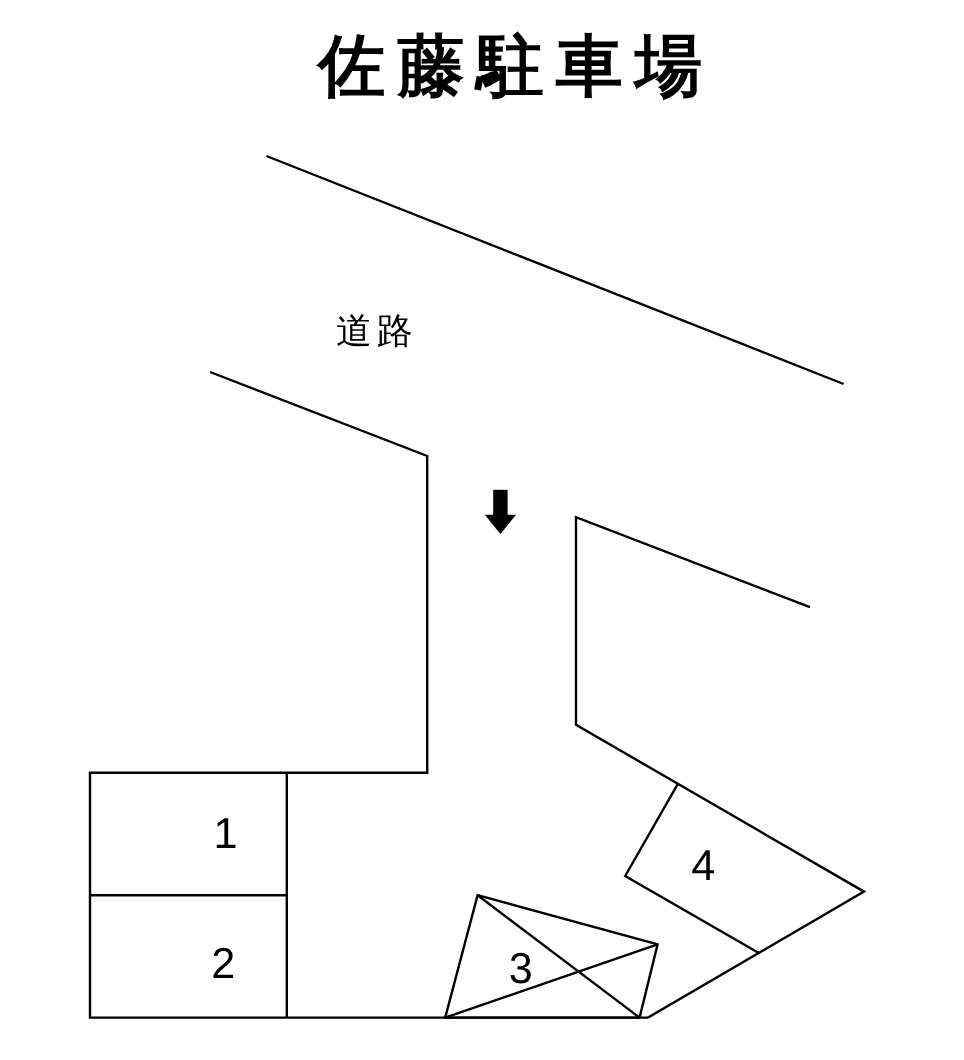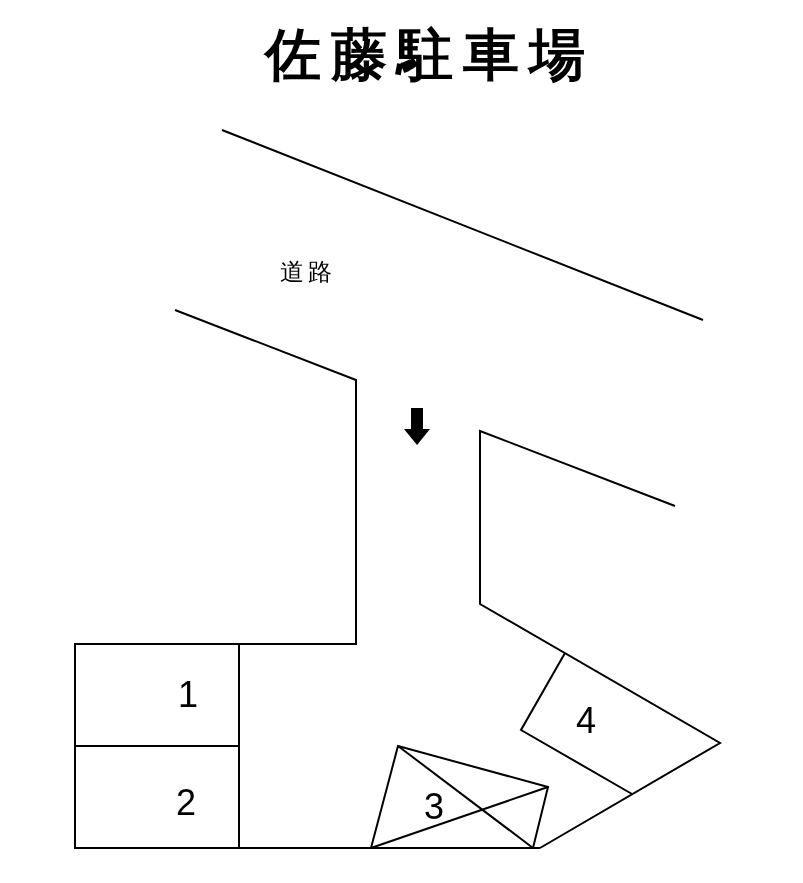--- a/index.html
+++ b/index.html
@@ -1,18 +1,18 @@
 <!DOCTYPE html>
 <html><head>
   <meta charset="utf-8">
   <style>
     html, body { margin: 0; padding: 0; background: #ffffff; }
     body { width: 803px; height: 883px; position: relative; overflow: hidden; font-family: "DejaVu Sans", sans-serif; }
     .title { position: absolute; left: 0; top: 18px; width: 860px; text-align: center; font-size: 56px; font-weight: bold; letter-spacing: 10px; color: #000; font-family: "DejaVu Sans", sans-serif; }
-    .road-label { position: absolute; left: 280px; top: 256px; font-size: 24px; color: #000; letter-spacing: 4px; font-family: "DejaVu Sans", sans-serif; }
+    .road-label { position: absolute; left: 280px; top: 256px; font-size: 30px; color: #000; letter-spacing: 4px; font-family: "DejaVu Sans", sans-serif; }
     .spot-num { position: absolute; font-size: 36px; color: #000; font-family: "Liberation Sans", sans-serif; }
     svg { position: absolute; left: 0; top: 0; }
     .arrow { position: absolute; left: 404px; top: 408px; }
   </style>
 </head>
 <body>
 
 <div class="title">佐藤駐車場</div>
 <div class="road-label">道路</div>
 

